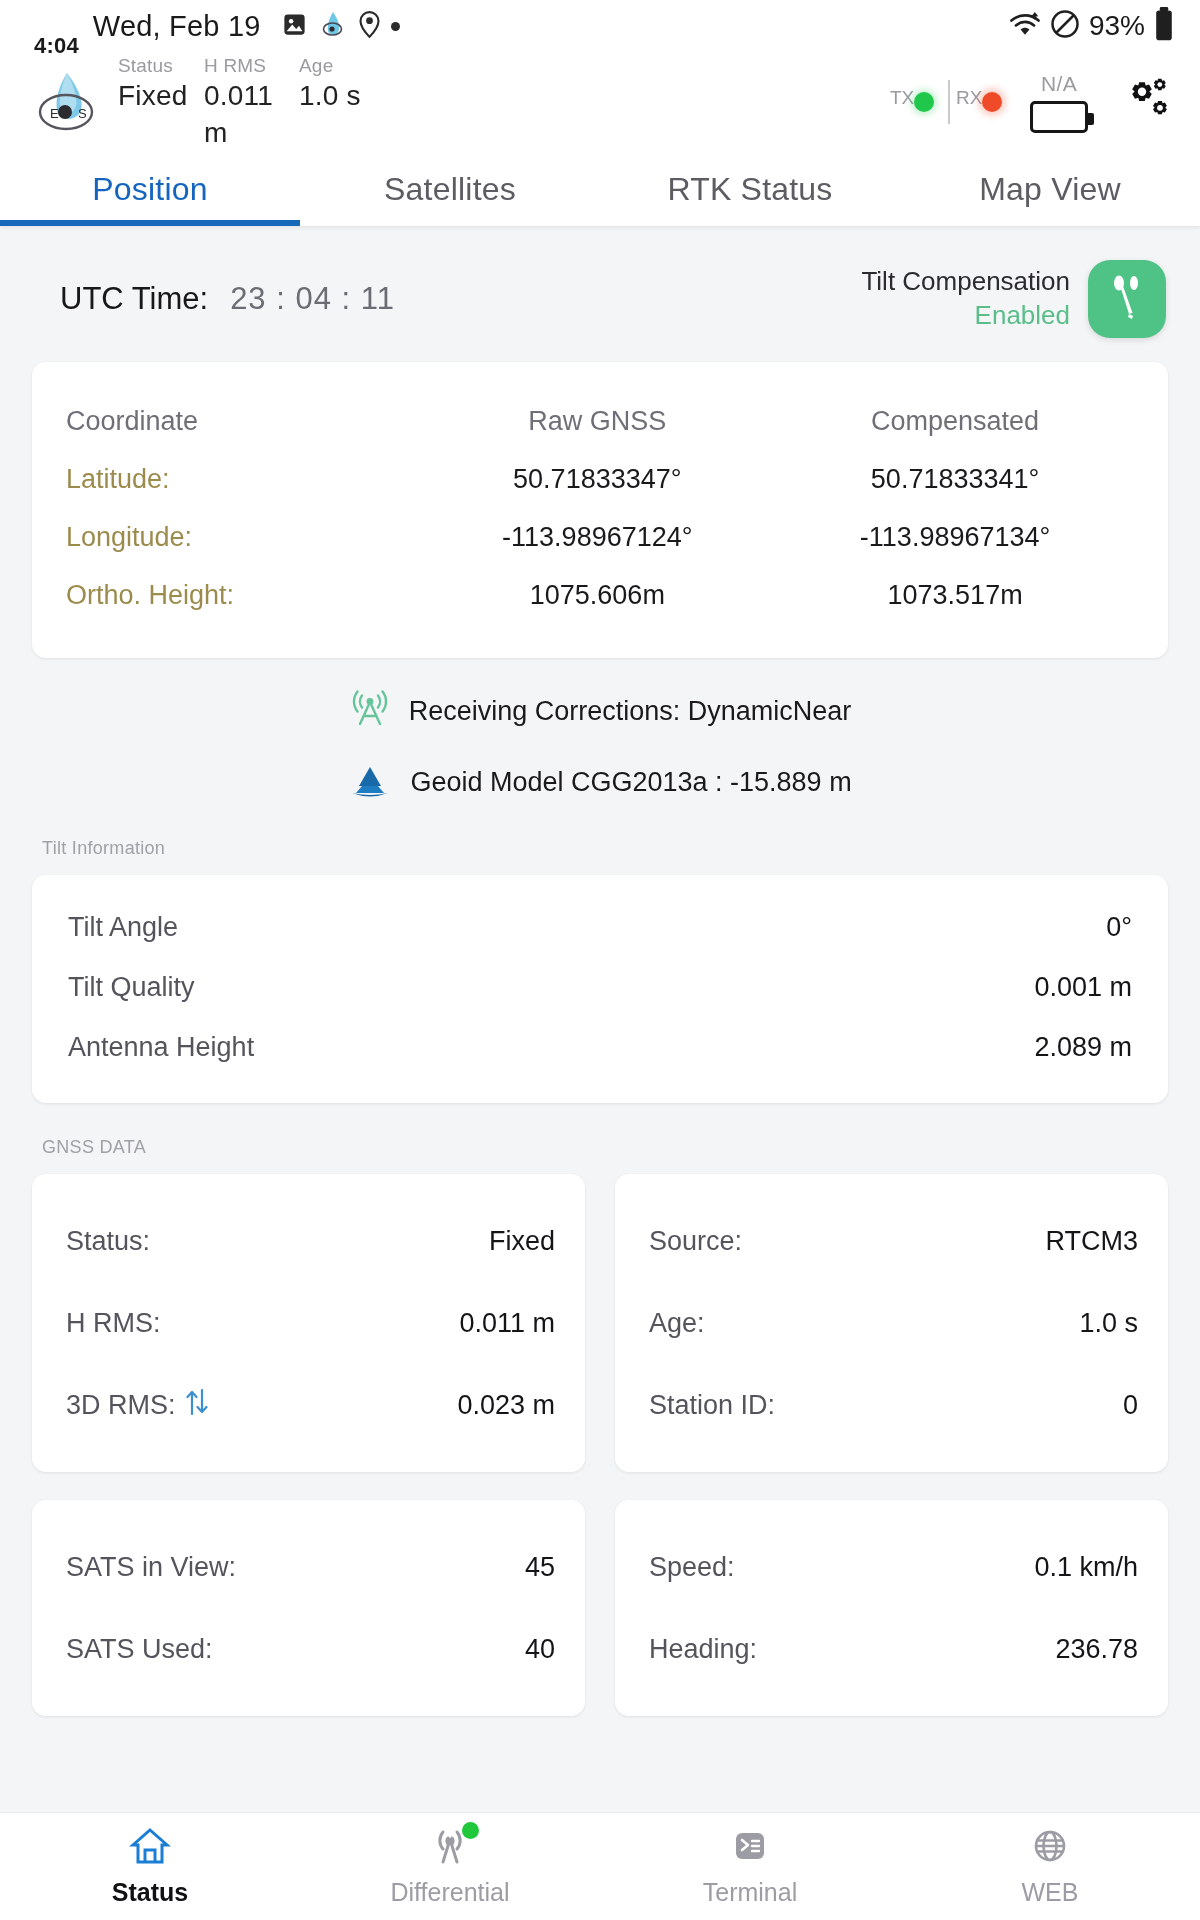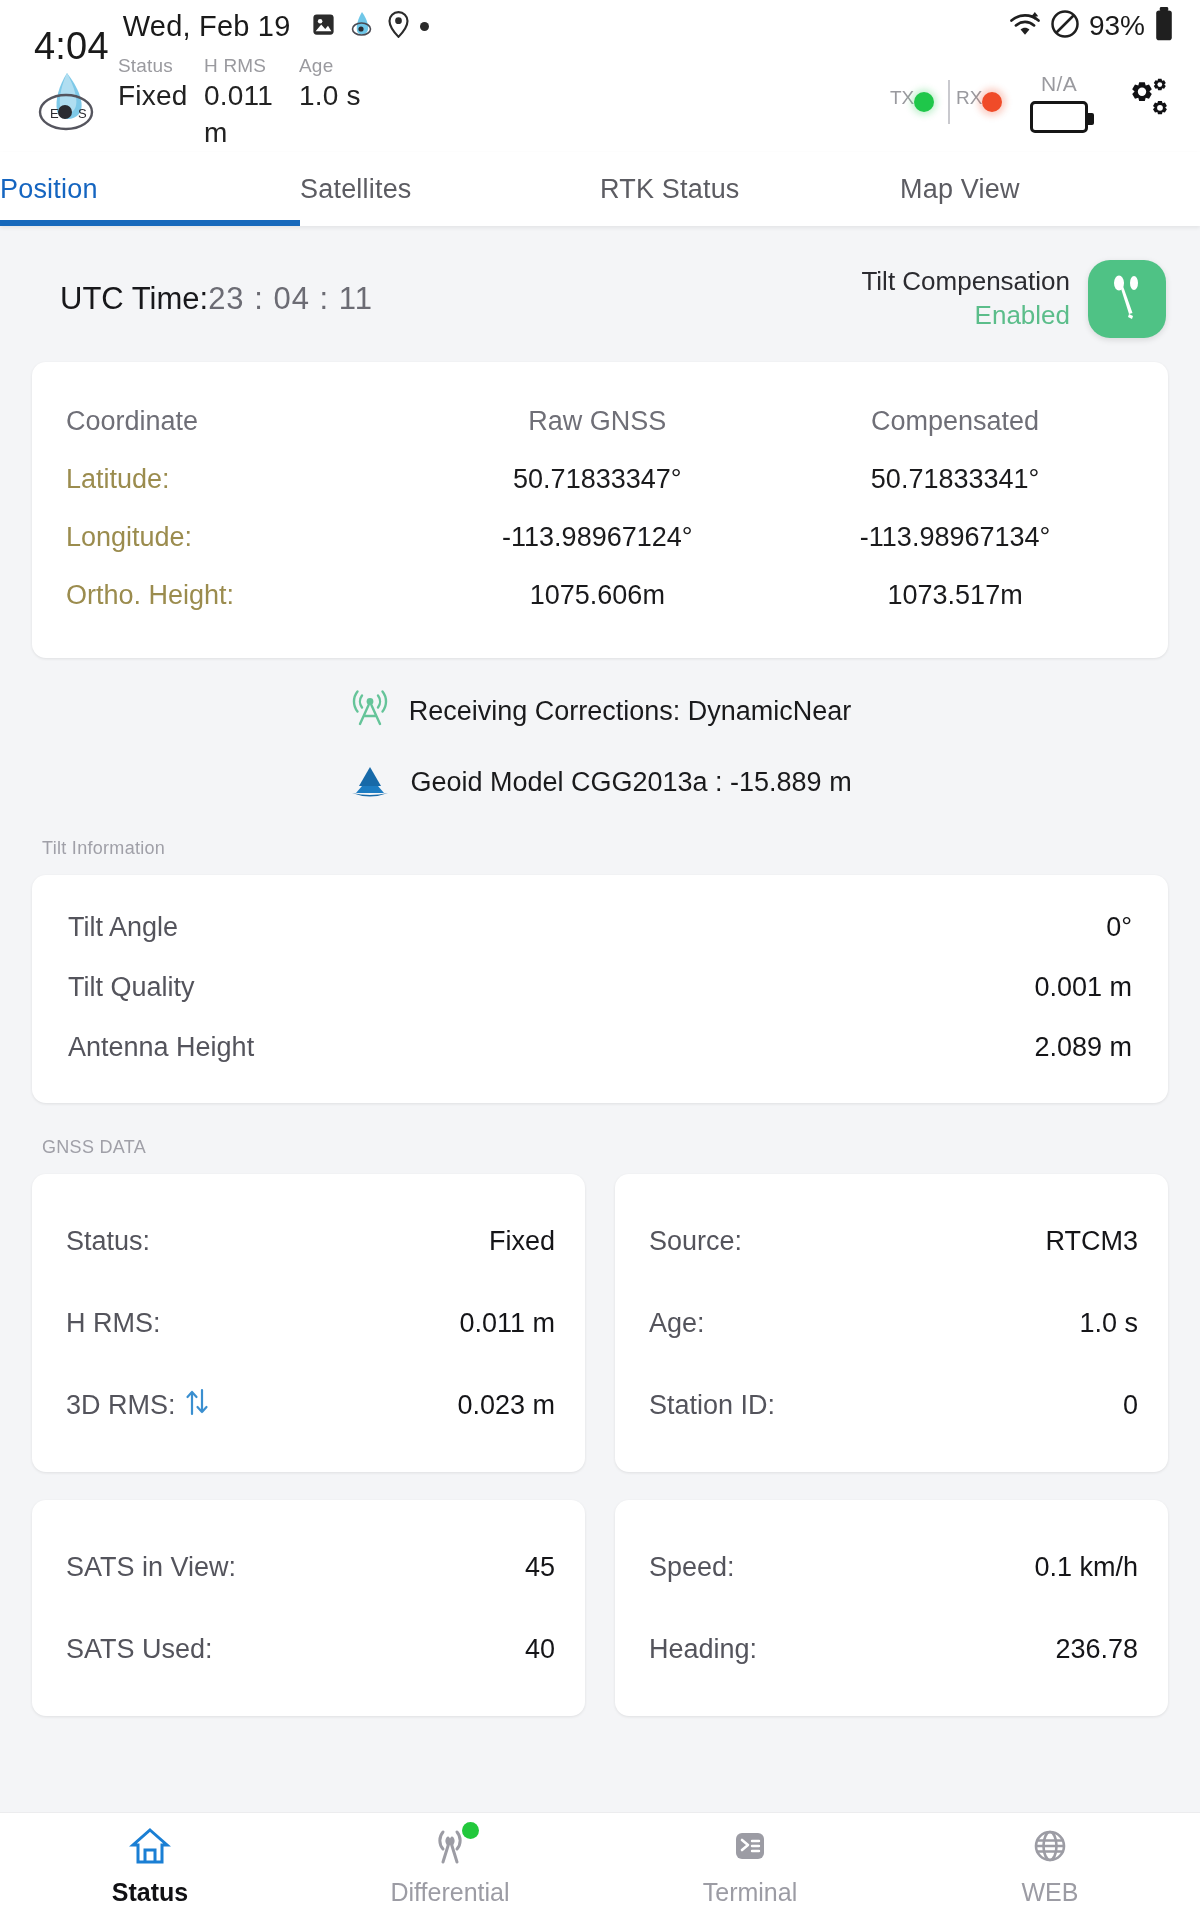--- a/index.html
+++ b/index.html
@@ -14,21 +14,21 @@
   
   .statusbar {
     height: 52px;
     background: #ffffff;
     display: flex;
     align-items: center;
     padding: 0 26px 0 34px;
     color: #1a1a1a;
   }
   .sb-left { display: flex; align-items: center; gap: 14px; }
-  .sb-time { font-size: 38px; font-weight: 400; letter-spacing: .2px; margin-top: 40px; }
+  .sb-time { font-size: 22px; font-weight: 700; letter-spacing: .2px; margin-top: 40px; }
   .sb-date { font-size: 29px; font-weight: 400; letter-spacing: .2px; }
   .sb-icons { display: flex; align-items: center; gap: 10px; margin-left: 6px; }
   .sb-spacer { flex: 1; }
   .sb-right { display: flex; align-items: center; gap: 9px; }
   .sb-batt-text { font-size: 28px; font-weight: 400; }
   .dot-small { width: 9px; height: 9px; background: #2b2b2b; border-radius: 50%; display:inline-block; }
 
   
   .appheader {
     height: 100px;
@@ -71,39 +71,39 @@
 
   
   .tabs {
     height: 74px;
     background: #ffffff;
     display: flex;
     position: relative;
     box-shadow: 0 2px 4px rgba(0,0,0,.07);
   }
   .tab {
-    flex: 1; display: flex; align-items: center; justify-content: flex-start;
-    font-size: 27px; color: #5c5c62; letter-spacing: .2px;
+    flex: 1; display: flex; align-items: center; justify-content: center;
+    font-size: 32px; color: #5c5c62; letter-spacing: .2px;
     position: relative;
   }
   .tab.active { color: #1565c0; font-weight: 400; }
   .tab.active:after {
     content: ""; position: absolute; left: 0; right: 0; bottom: 0;
     height: 6px; background: #1668bb;
   }
 
   
   .content { padding: 0 0 0 0; }
 
   .utcrow {
     display: flex; align-items: center;
     padding: 34px 34px 24px 60px;
   }
   .utc-label { font-size: 31px; color: #18181b; }
-  .utc-value { font-size: 31px; color: #6c6c74; letter-spacing: 1px; }
+  .utc-value { font-size: 31px; color: #6c6c74; margin-left: 22px; letter-spacing: 1px; }
   .utcrow-spacer { flex: 1; }
   .tiltbox { display: flex; align-items: center; gap: 18px; }
   .tilt-text { text-align: right; }
   .tilt-title { font-size: 26px; color: #2b2b30; line-height: 1.25; }
   .tilt-state { font-size: 26px; color: #5bbd8a; line-height: 1.35; }
   .tilt-btn {
     width: 78px; height: 78px; border-radius: 22px; background: #4fc285;
     display: flex; align-items: center; justify-content: center;
     box-shadow: 0 2px 6px rgba(0,0,0,.12);
   }

